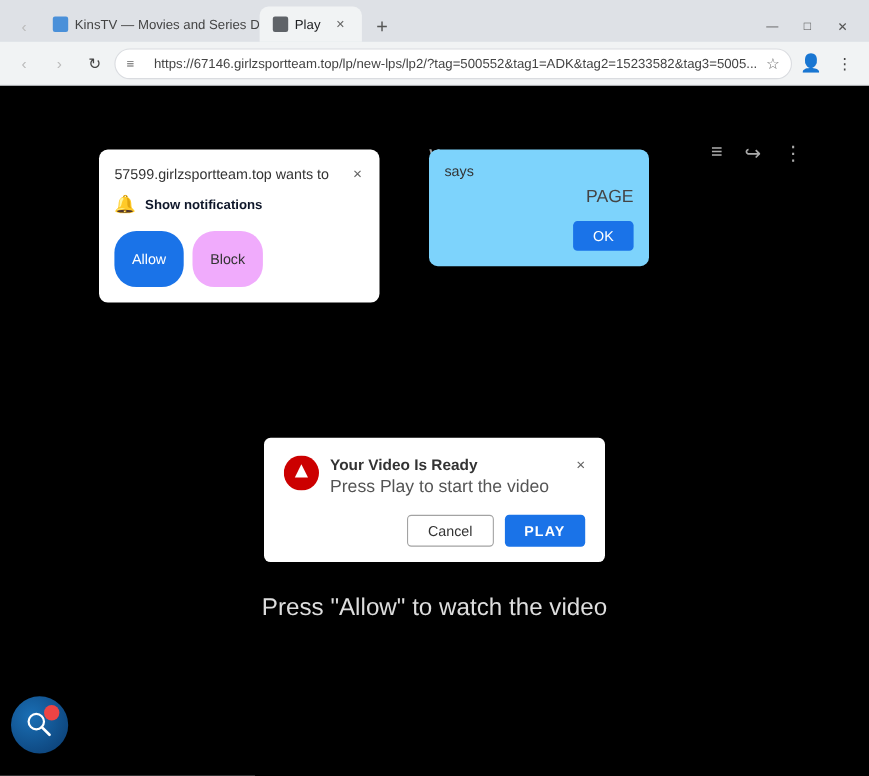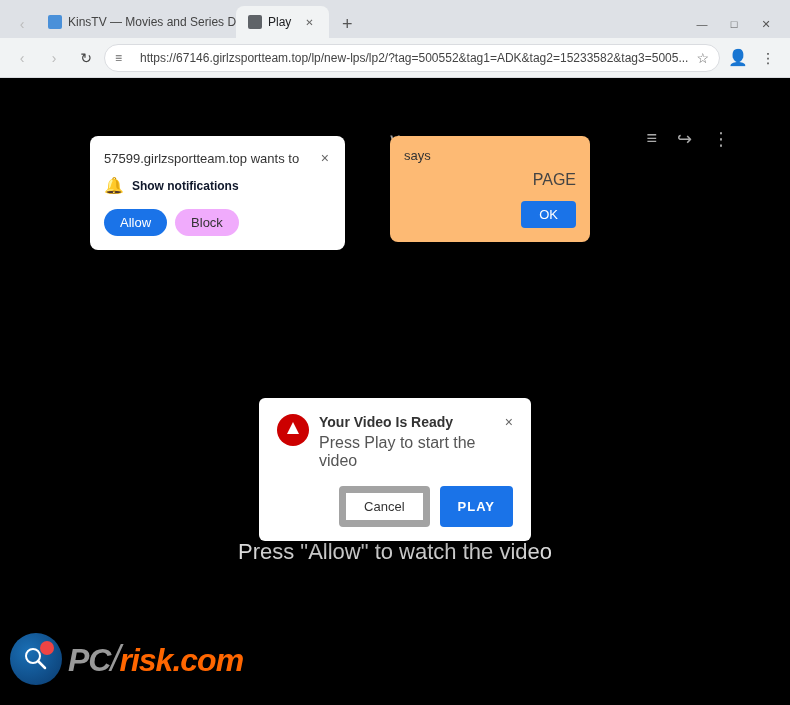--- a/index.html
+++ b/index.html
@@ -269,21 +269,21 @@
     .notif-actions {
       display: flex;
       gap: 8px;
       justify-content: flex-start;
     }
     .btn-allow {
       background: #1a73e8;
       color: #fff;
       border: none;
       border-radius: 20px;
-      padding: 6px 16px;
+      padding: 18px 16px;
       font-size: 13px;
       cursor: pointer;
       font-weight: 500;
     }
     .btn-block {
       background: #f0abfc;
       color: #333;
       border: none;
       border-radius: 20px;
       padding: 2px 16px;
@@ -291,21 +291,21 @@
       cursor: pointer;
       font-weight: 500;
     }
 
     
     .site-says-popup {
       position: absolute;
       top: 58px;
       right: 200px;
       width: 200px;
-      background: #fdba74;
+      background: #7dd3fc;
       border-radius: 8px;
       box-shadow: 0 4px 20px rgba(0,0,0,0.3);
       padding: 12px 14px 14px;
       z-index: 99;
     }
     .site-says-title { font-size: 13px; color: #333; font-weight: 500; margin-bottom: 8px; }
     .site-says-msg { font-size: 16px; color: #444; margin-bottom: 12px; text-align: right; }
     .btn-ok {
       background: #1a73e8;
       color: #fff;
@@ -316,21 +316,21 @@
       cursor: pointer;
       float: right;
     }
 
     
     .video-popup {
       position: absolute;
       top: 320px;
       left: 50%;
       transform: translateX(-50%);
-      width: 272px;
+      width: 310px;
       background: #fff;
       border-radius: 6px;
       box-shadow: 0 4px 24px rgba(0,0,0,0.4);
       padding: 16px 18px 14px;
       z-index: 200;
     }
     .video-popup-header {
       display: flex;
       align-items: flex-start;
       justify-content: space-between;
@@ -347,21 +347,21 @@
     .video-popup-sub { font-size: 16px; color: #555; }
     .video-popup-close { font-size: 14px; color: #666; cursor: pointer; }
     .video-popup-actions {
       display: flex;
       justify-content: flex-end;
       gap: 10px;
     }
     .btn-cancel {
       background: #fff;
       color: #333;
-      border: 7px solid #a3a3a3;
+      border: 1px solid #a3a3a3;
       border-radius: 4px;
       padding: 6px 18px;
       font-size: 13px;
       cursor: pointer;
     }
     .btn-play {
       background: #1a73e8;
       color: #fff;
       border: none;
       border-radius: 4px;
@@ -473,21 +473,18 @@
       </div>
 
       <div class="pcrisk-logo">
         <div class="pcrisk-ball">
           <div class="pcrisk-dot"></div>
           <svg width="28" height="28" viewBox="0 0 28 28">
             <circle cx="11" cy="11" r="7" fill="none" stroke="white" stroke-width="2"></circle>
             <line x1="16" y1="16" x2="23" y2="23" stroke="white" stroke-width="2.5" stroke-linecap="round"></line>
           </svg>
         </div>
-        <div class="pcrisk-text">
-          <span style="color:#999; font-style:italic; font-weight:bold; font-size:32px; letter-spacing:-1px;">PC</span><span style="color:#999; font-size:36px; font-weight:300;">/</span><span style="color:#f60; font-style:italic; font-weight:bold; font-size:32px;">risk.com</span>
-        </div>
       </div>
 
     </div>
   </div>
 
 </div>
 
 </body></html>

